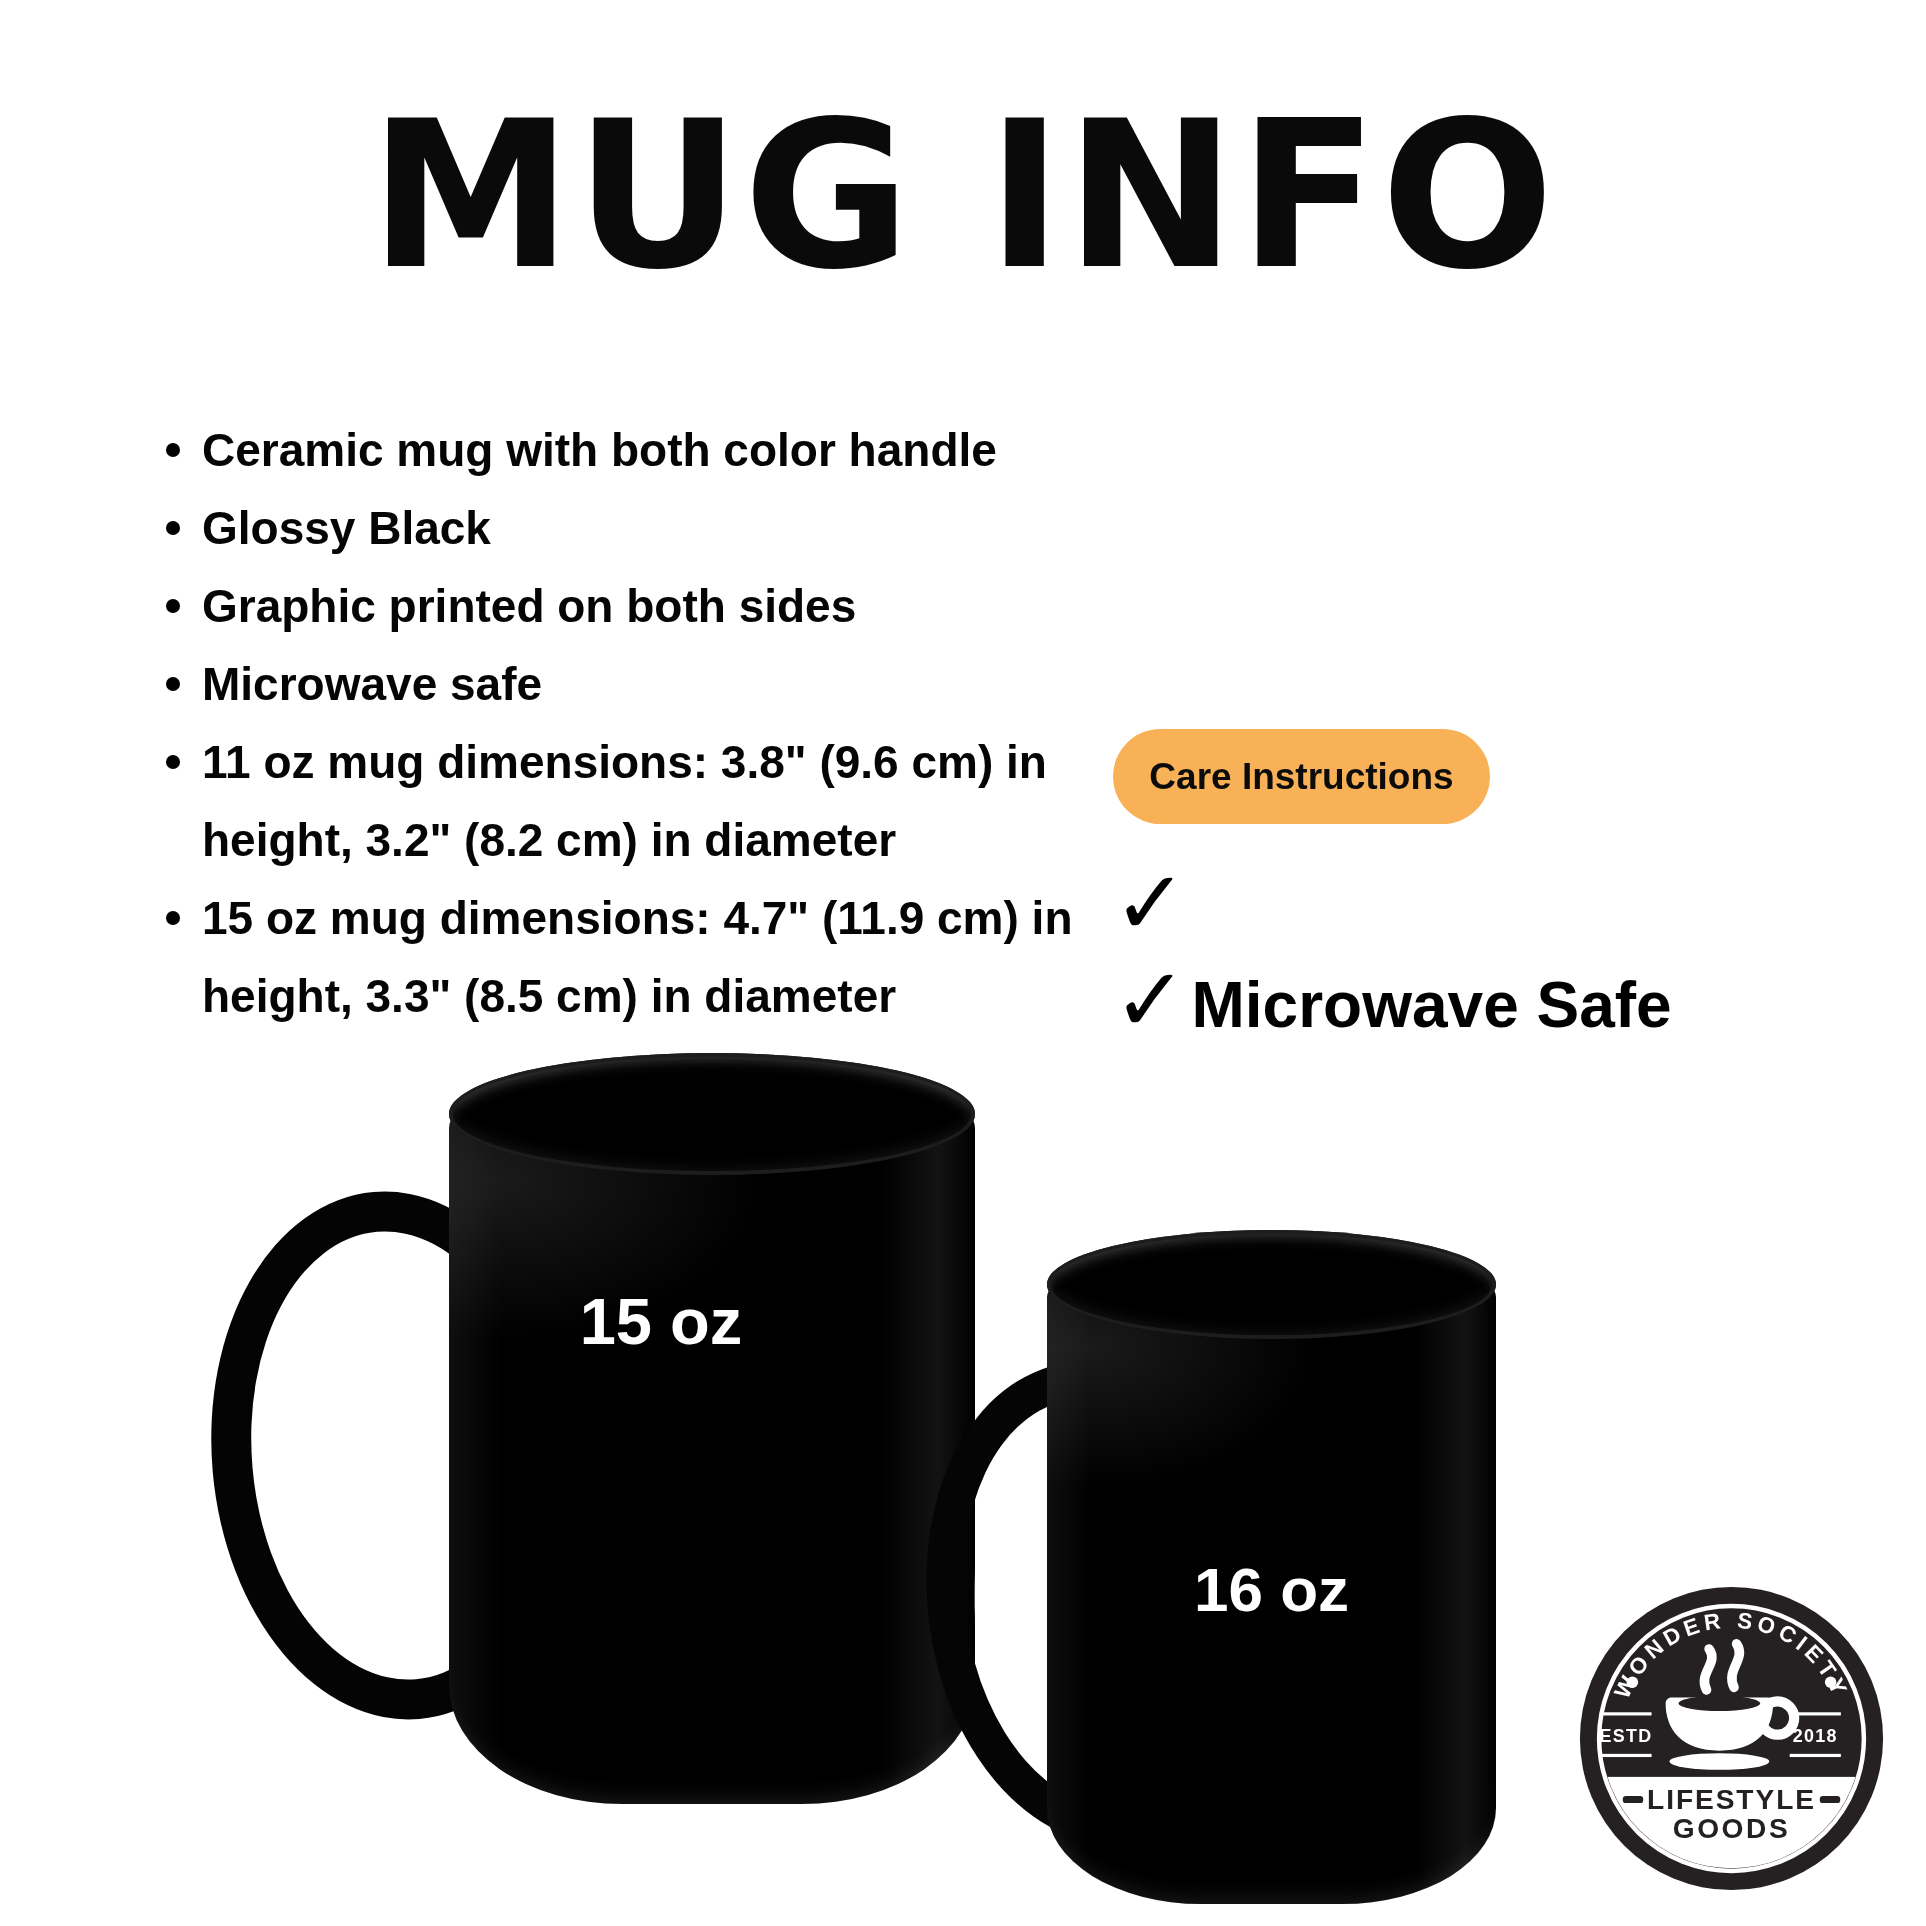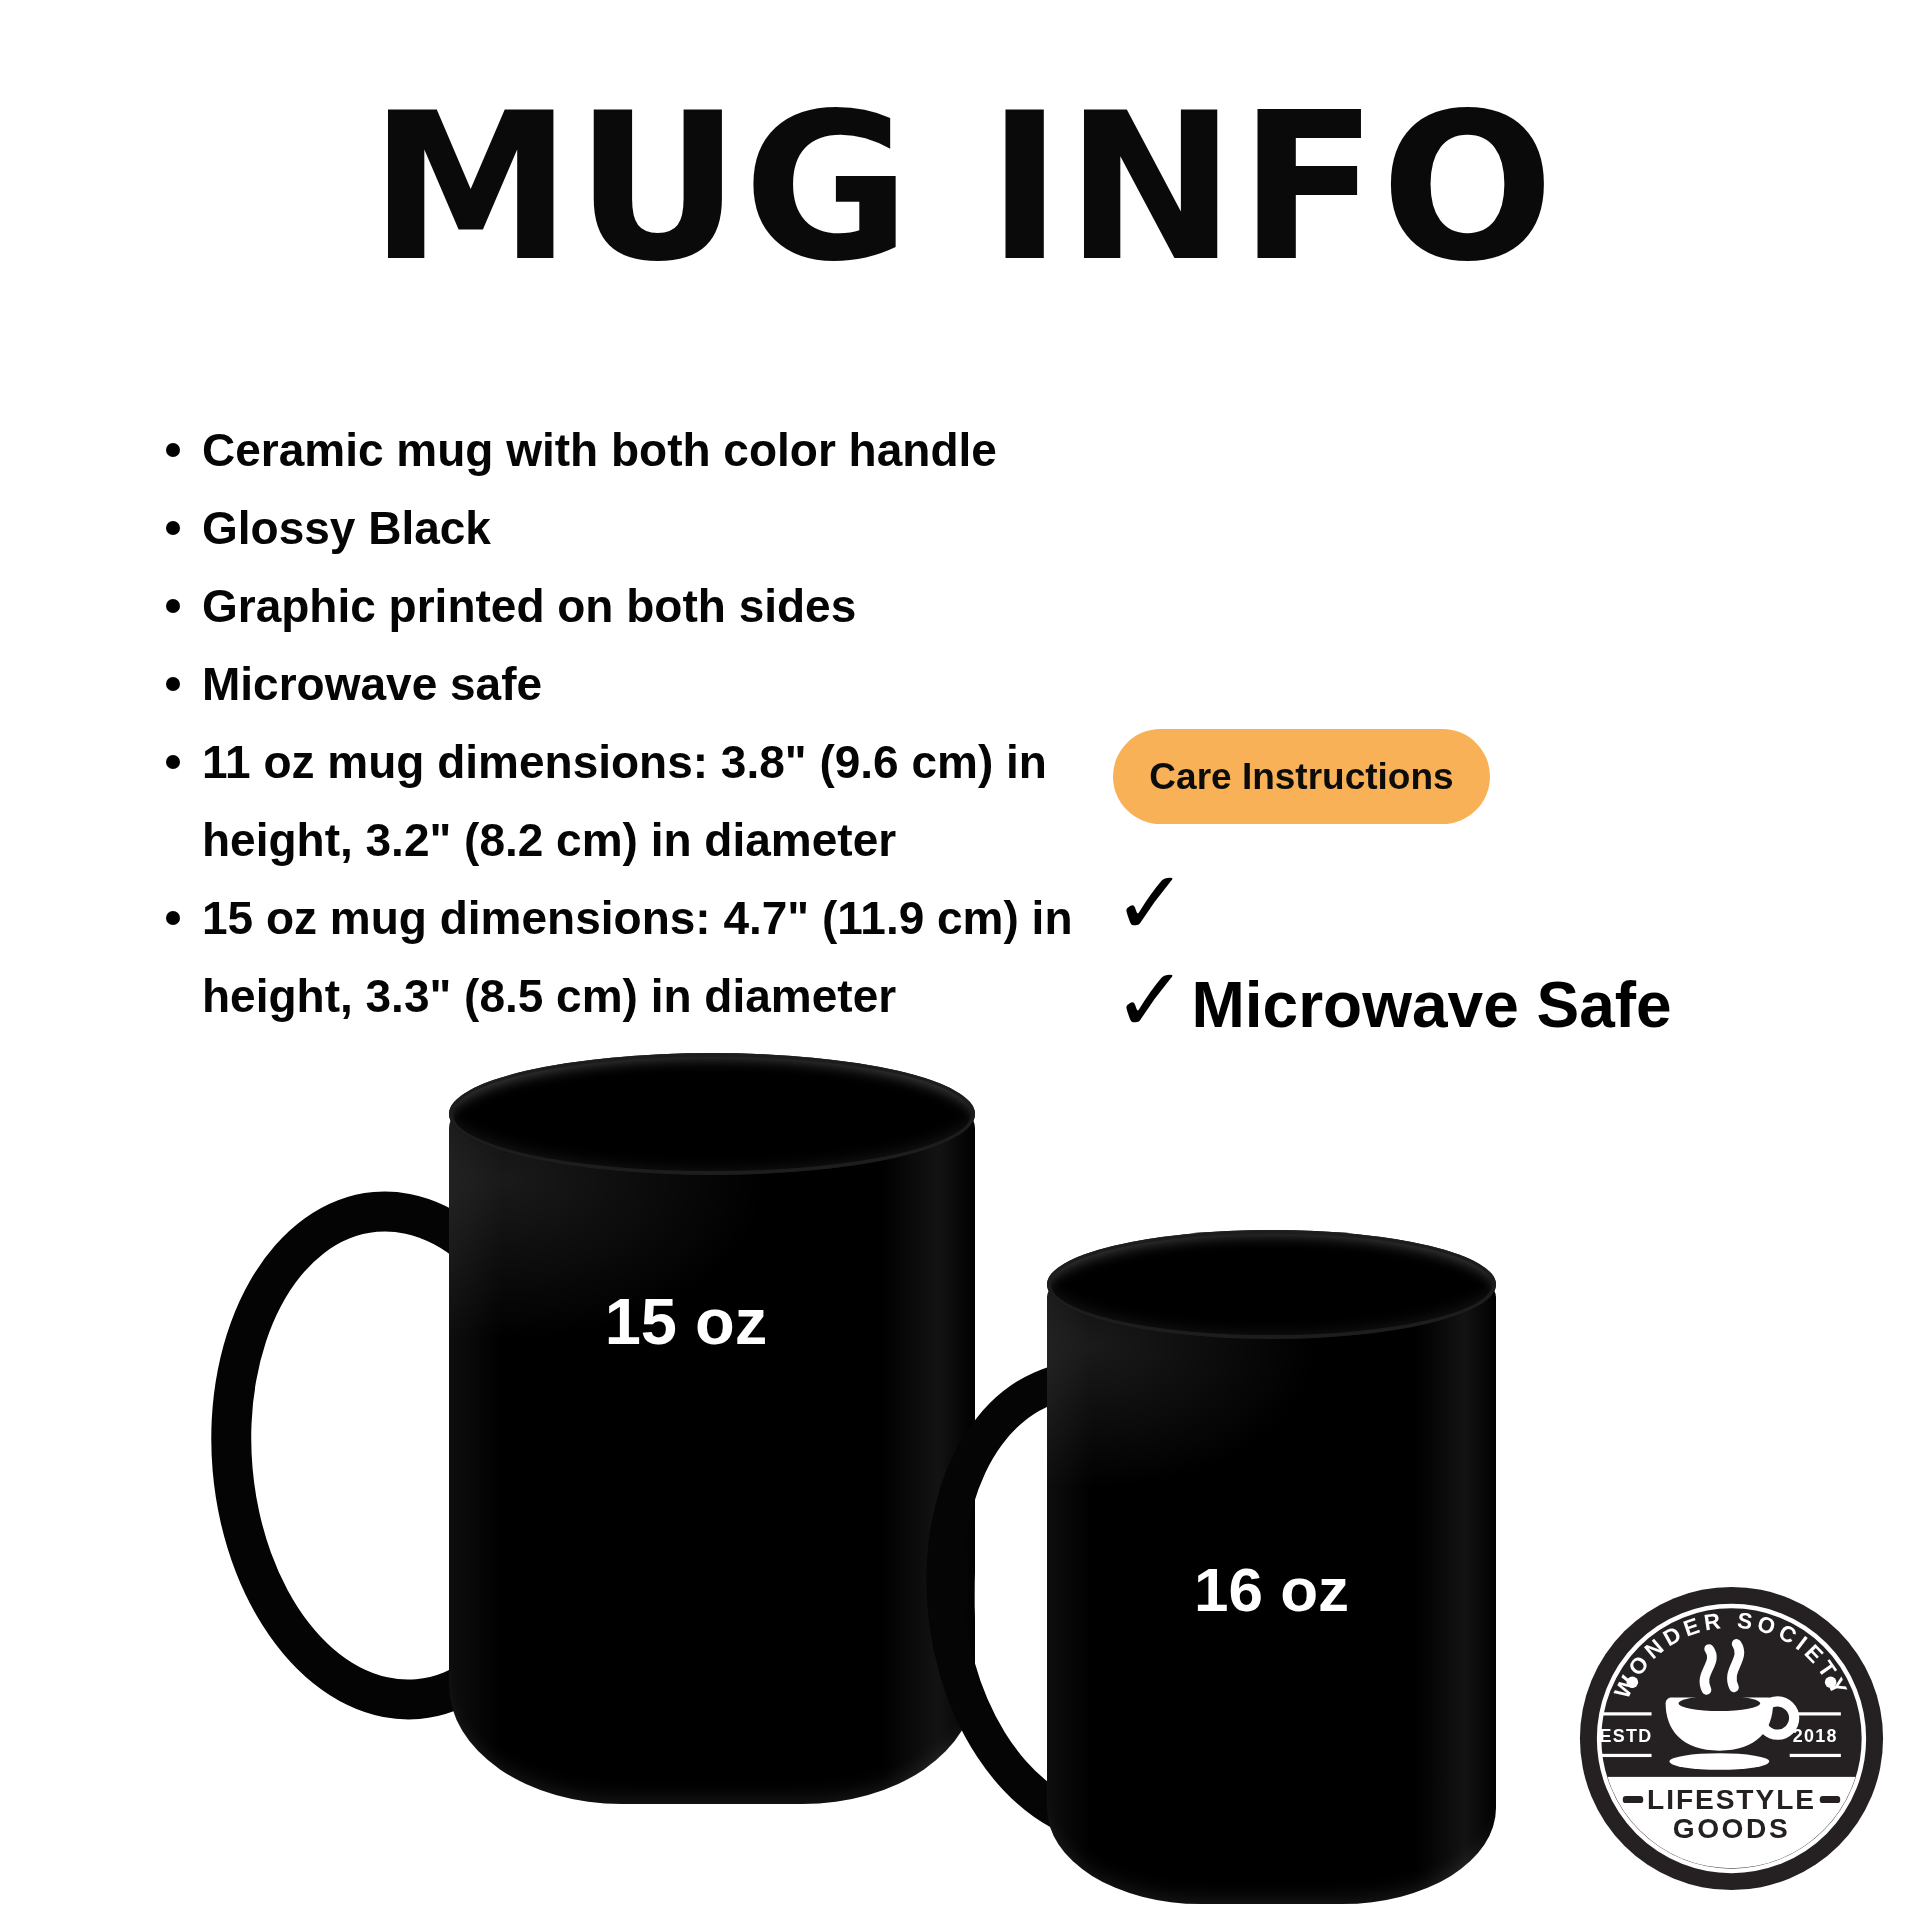--- a/index.html
+++ b/index.html
@@ -1,20 +1,20 @@
 <!DOCTYPE html>
 <html style="font-size:10.3px"><head>
 <meta charset="utf-8">
 <style>
   html,body{margin:0;padding:0;background:#ffffff;}
   .canvas{position:relative;width:1926px;height:1926px;background:#ffffff;overflow:hidden;
           font-family:"Liberation Sans",sans-serif;color:#0a0a0a;}
 
   
-  .page-title{position:absolute;left:0;right:0;top:76px;margin:0;text-align:center;
+  .page-title{position:absolute;left:0;right:0;top:76px;margin:8px;text-align:center;
     font-family:"DejaVu Sans",sans-serif;font-weight:bold;font-size:204px;line-height:1.1;
     letter-spacing:2.6px;color:#0a0a0a;}
 
   
   .feature-list{position:absolute;left:162px;top:411px;width:1002px;margin:0;padding:0;
     list-style:none;font-size:46px;font-weight:bold;line-height:78px;color:#050505;}
   .feature-list li{position:relative;padding-left:40px;}
   .bullet-dot{position:absolute;left:3.9px;top:32px;width:14px;height:14px;border-radius:50%;background:#000;}
   .ln{display:block;}
 
@@ -48,21 +48,21 @@
 
   .mug-rim{position:absolute;border-radius:50%;background:#000;
     box-shadow:inset 0 0 0 3.9px #1d1d1d,
                inset 0 11.6px 14px -6.4px rgba(255,255,255,.26),
                inset 0 -14px 18px -11.6px rgba(255,255,255,.10);}
   .r15{left:449px;top:1053px;width:526px;height:122px;z-index:3;}
   .r11{left:1047px;top:1230px;width:449px;height:109px;z-index:7;}
 
   .mug-label{position:absolute;text-align:center;color:#ffffff;font-weight:bold;
     font-family:"Liberation Sans",sans-serif;}
-  .l15{left:456px;top:1284px;width:460px;font-size:65px;z-index:4;}
+  .l15{left:431px;top:1284px;width:460px;font-size:65px;z-index:4;}
   .l11{left:1047px;top:1554px;width:449px;font-size:62px;z-index:8;}
 
   
   .brand-badge{position:absolute;left:1578px;top:1585px;z-index:9;}
 </style>
 </head>
 <body>
 
 <div class="canvas">
 

